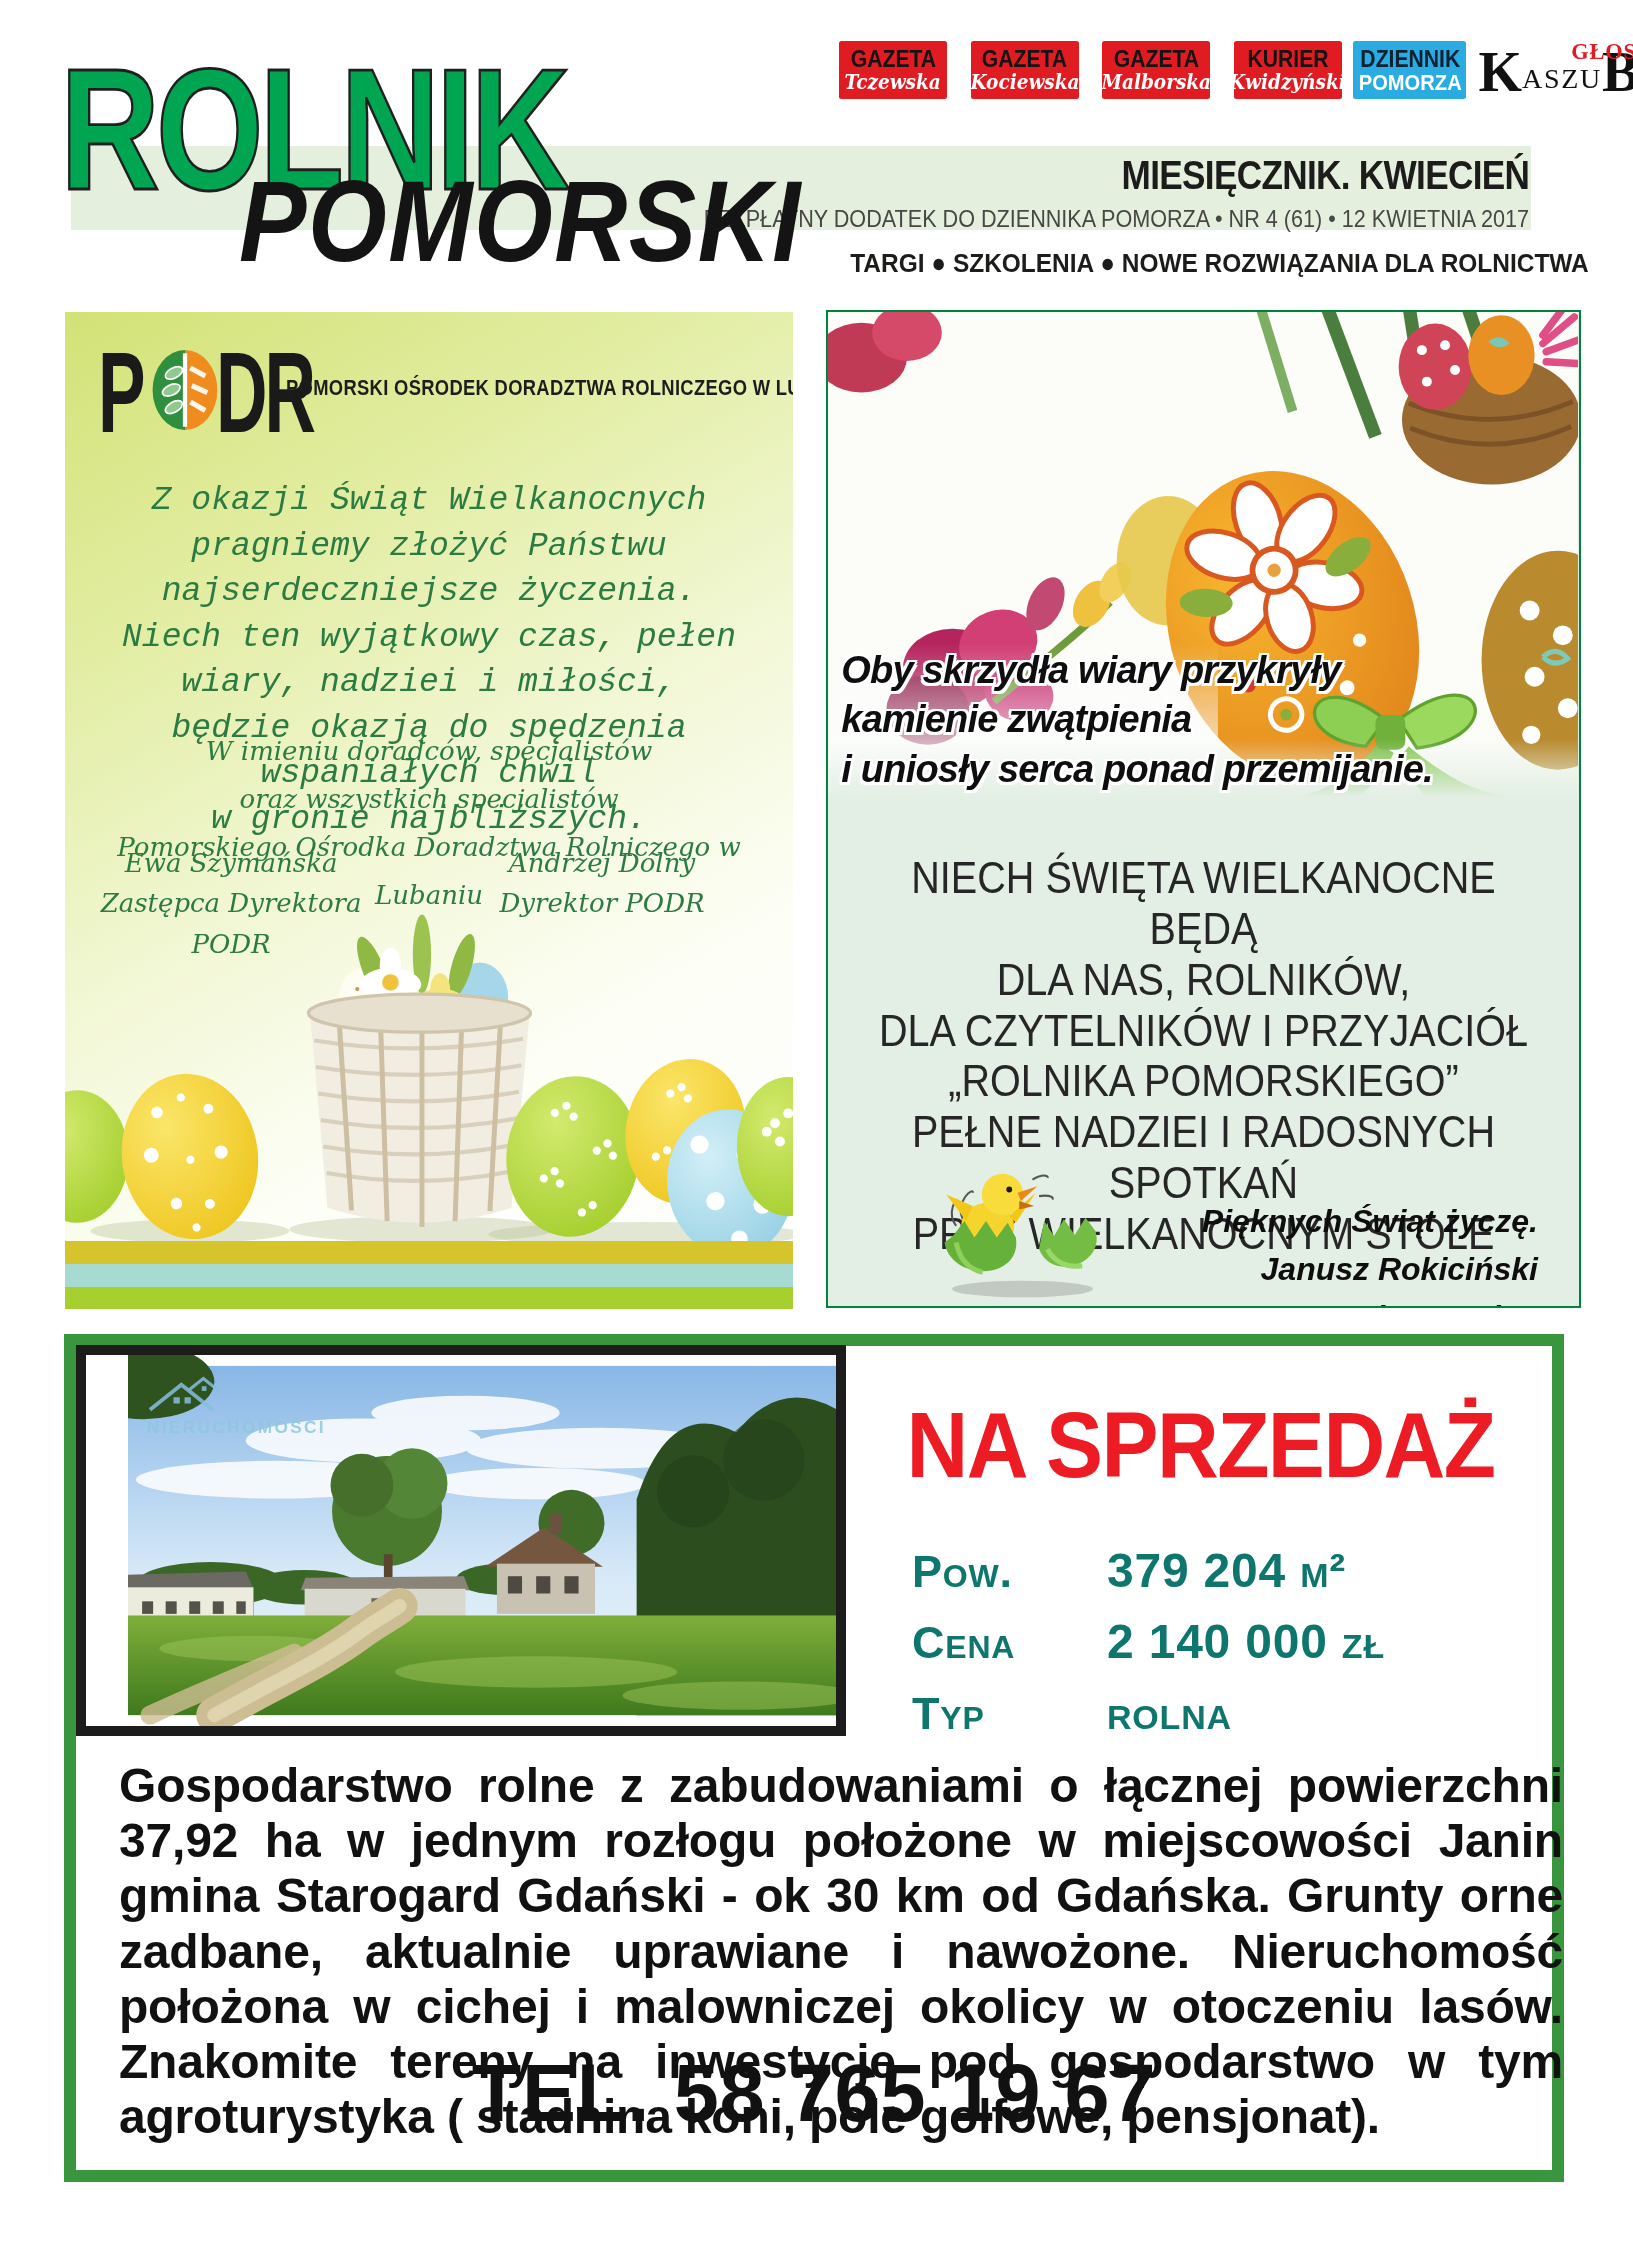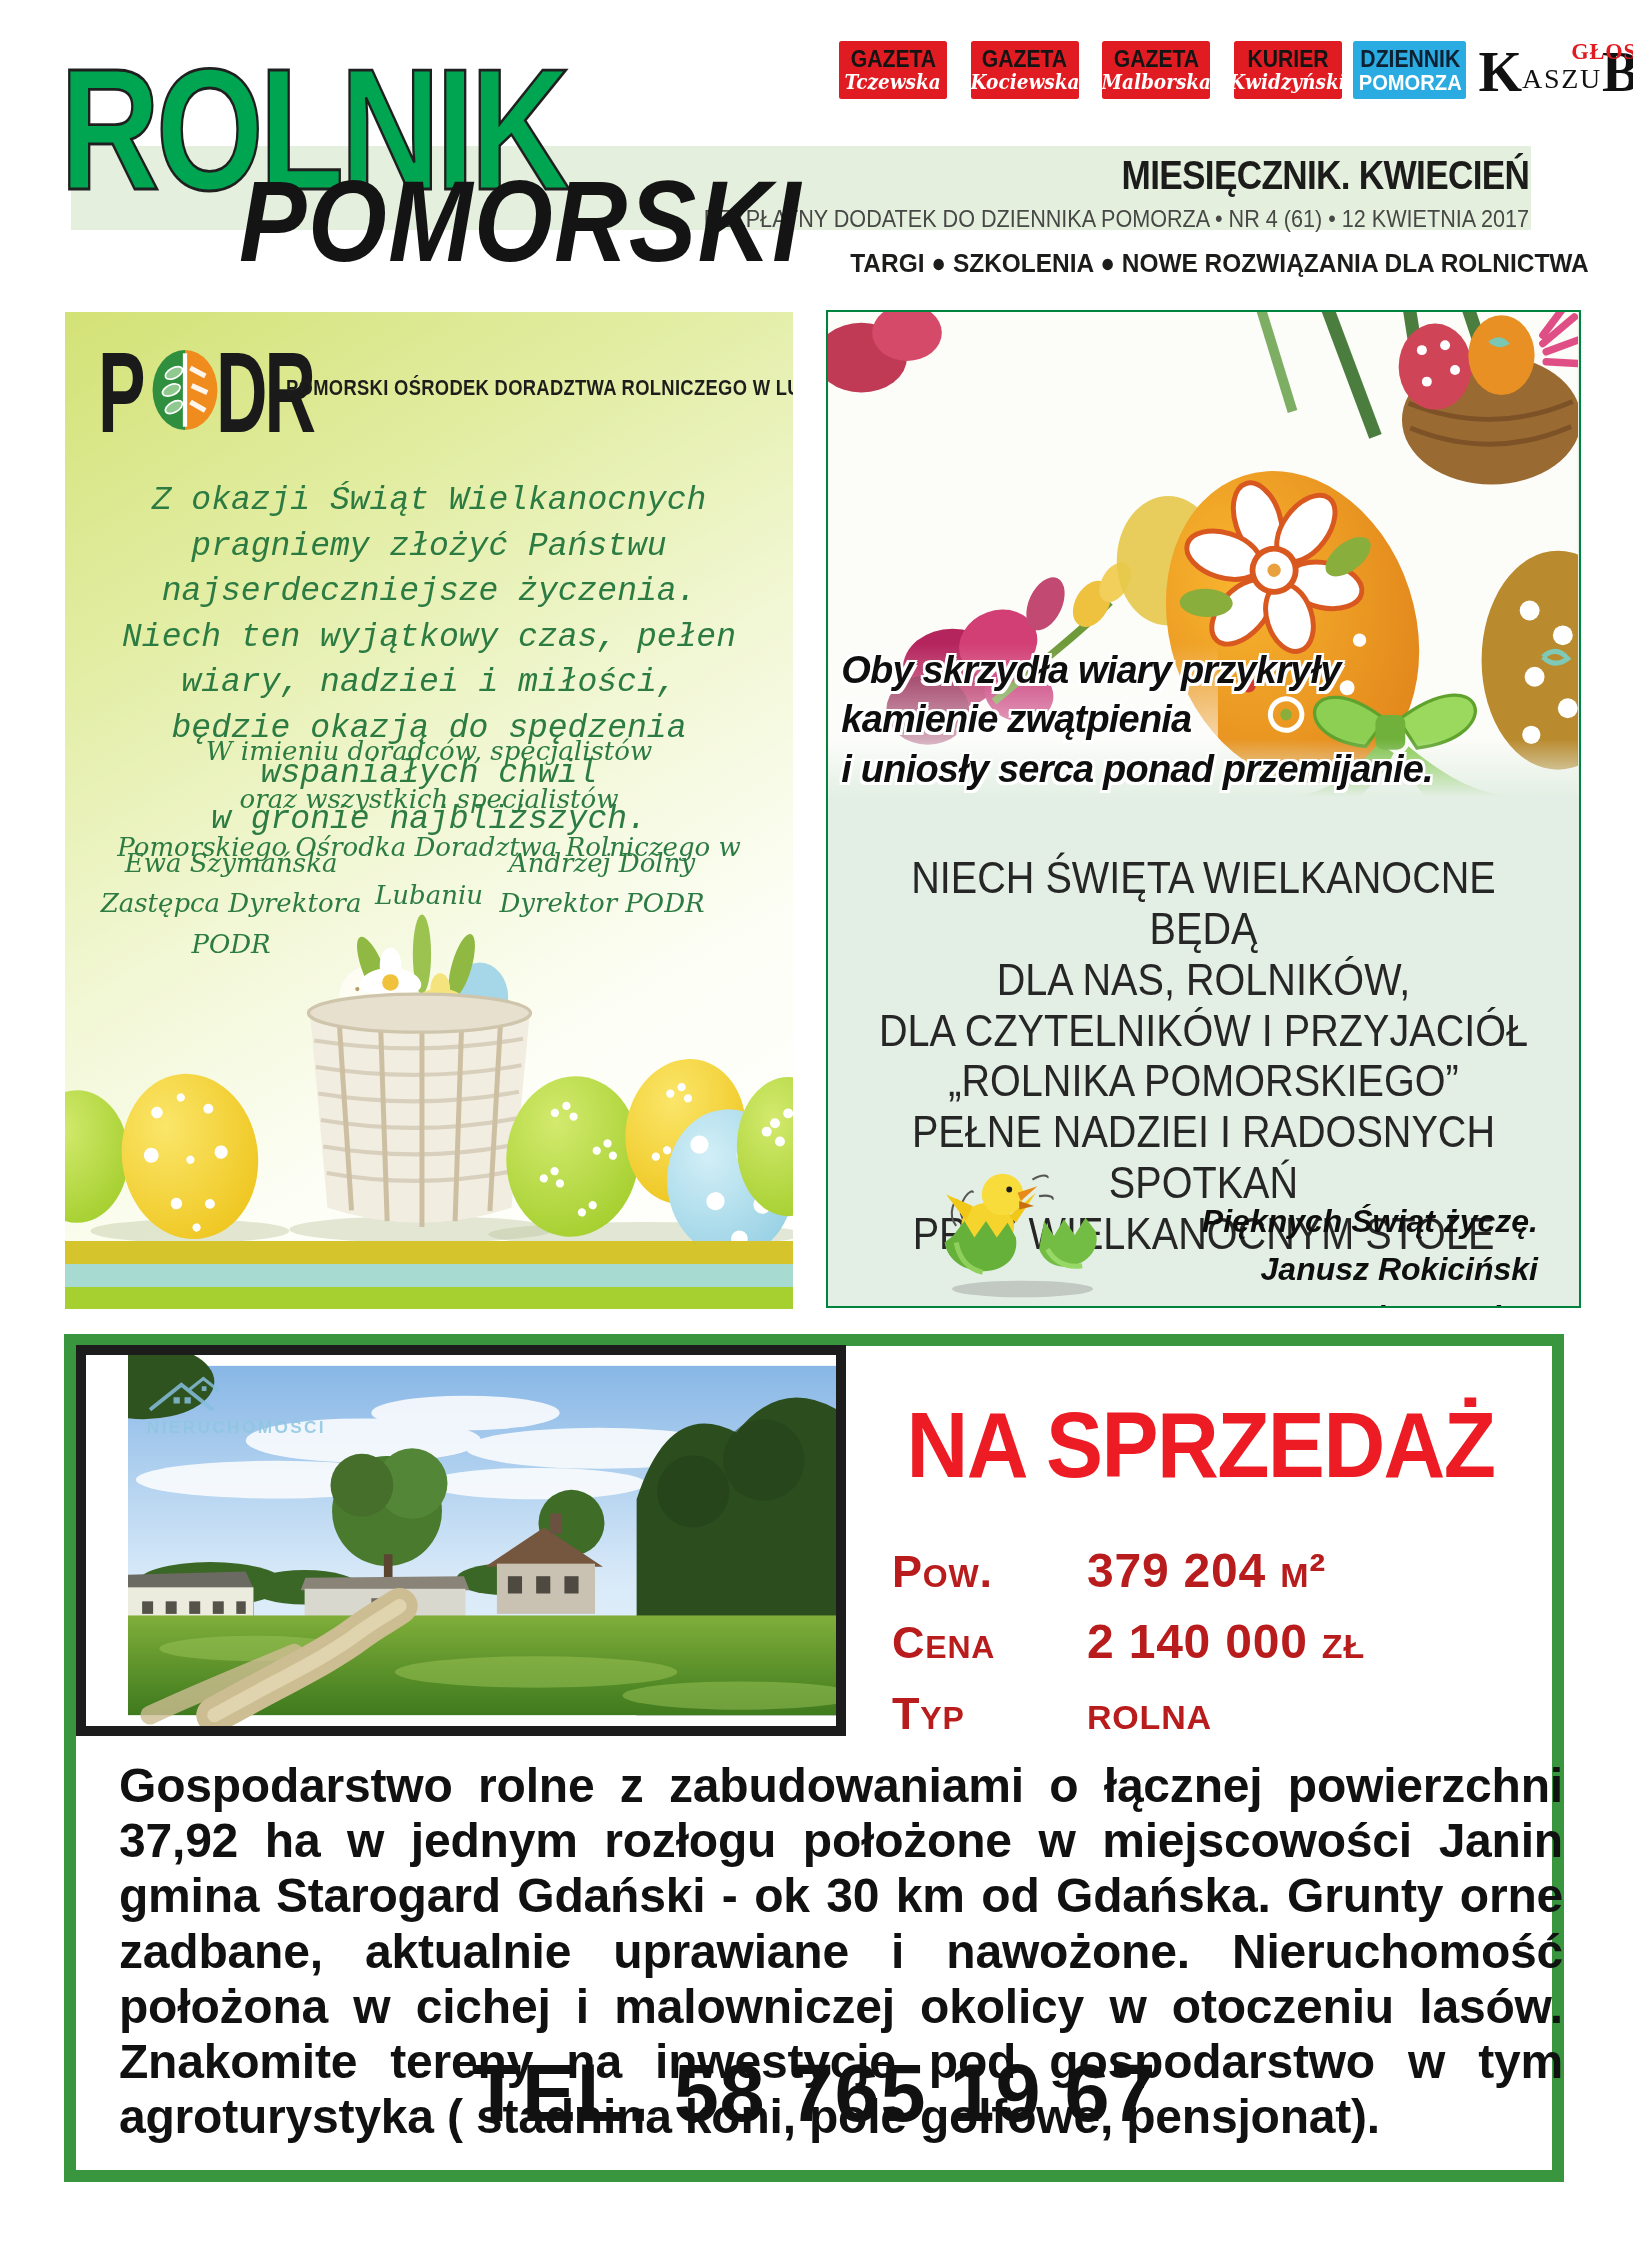--- a/index.html
+++ b/index.html
@@ -75,21 +75,21 @@
   .signoff{position:absolute;right:41px;top:861px;text-align:right;font-style:italic;font-weight:700;
         font-size:32px;line-height:1.5;color:#0e0e0e;margin-top:24px;}
 
   
   .ad{position:absolute;left:64px;top:1334px;width:1500px;height:848px;box-sizing:border-box;
         border:12.4px solid #39963f;background:#ffffff;}
   .farm{position:absolute;left:0;top:-0.8px;width:770px;height:391px;box-sizing:border-box;border:10.8px solid #1c1c1c;padding-left:42px;}
   .farm svg{display:block;width:100%;height:100%;}
   .forsale{position:absolute;left:780px;width:689px;top:53px;text-align:center;color:#ed1c24;font-weight:700;
         font-size:93px;line-height:1;letter-spacing:-1.7px;transform:scaleX(0.92);transform-origin:center top;white-space:nowrap;}
-  .details{position:absolute;left:816px;top:197px;color:#b91c1c;}
+  .details{position:absolute;left:836px;top:197px;color:#0f766e;}
   .d-row{display:flex;align-items:baseline;height:71px;}
   .d-label{width:195px;font-weight:700;font-size:45px;font-variant:small-caps;letter-spacing:0.8px;}
   .d-value{font-weight:700;font-size:48px;font-variant:small-caps;letter-spacing:0.8px;white-space:nowrap;}
   .ad-desc{position:absolute;left:19px;top:412px;width:1444px;font-weight:700;font-size:48px;line-height:1.15;
         text-align:justify;color:#111;letter-spacing:-0.2px;margin-left:24px;}
   .ad-phone{position:absolute;left:0;width:100%;top:701px;text-align:center;font-weight:700;font-size:81px;
         color:#111;letter-spacing:0.8px;}
 </style>
 </head>
 <body>

